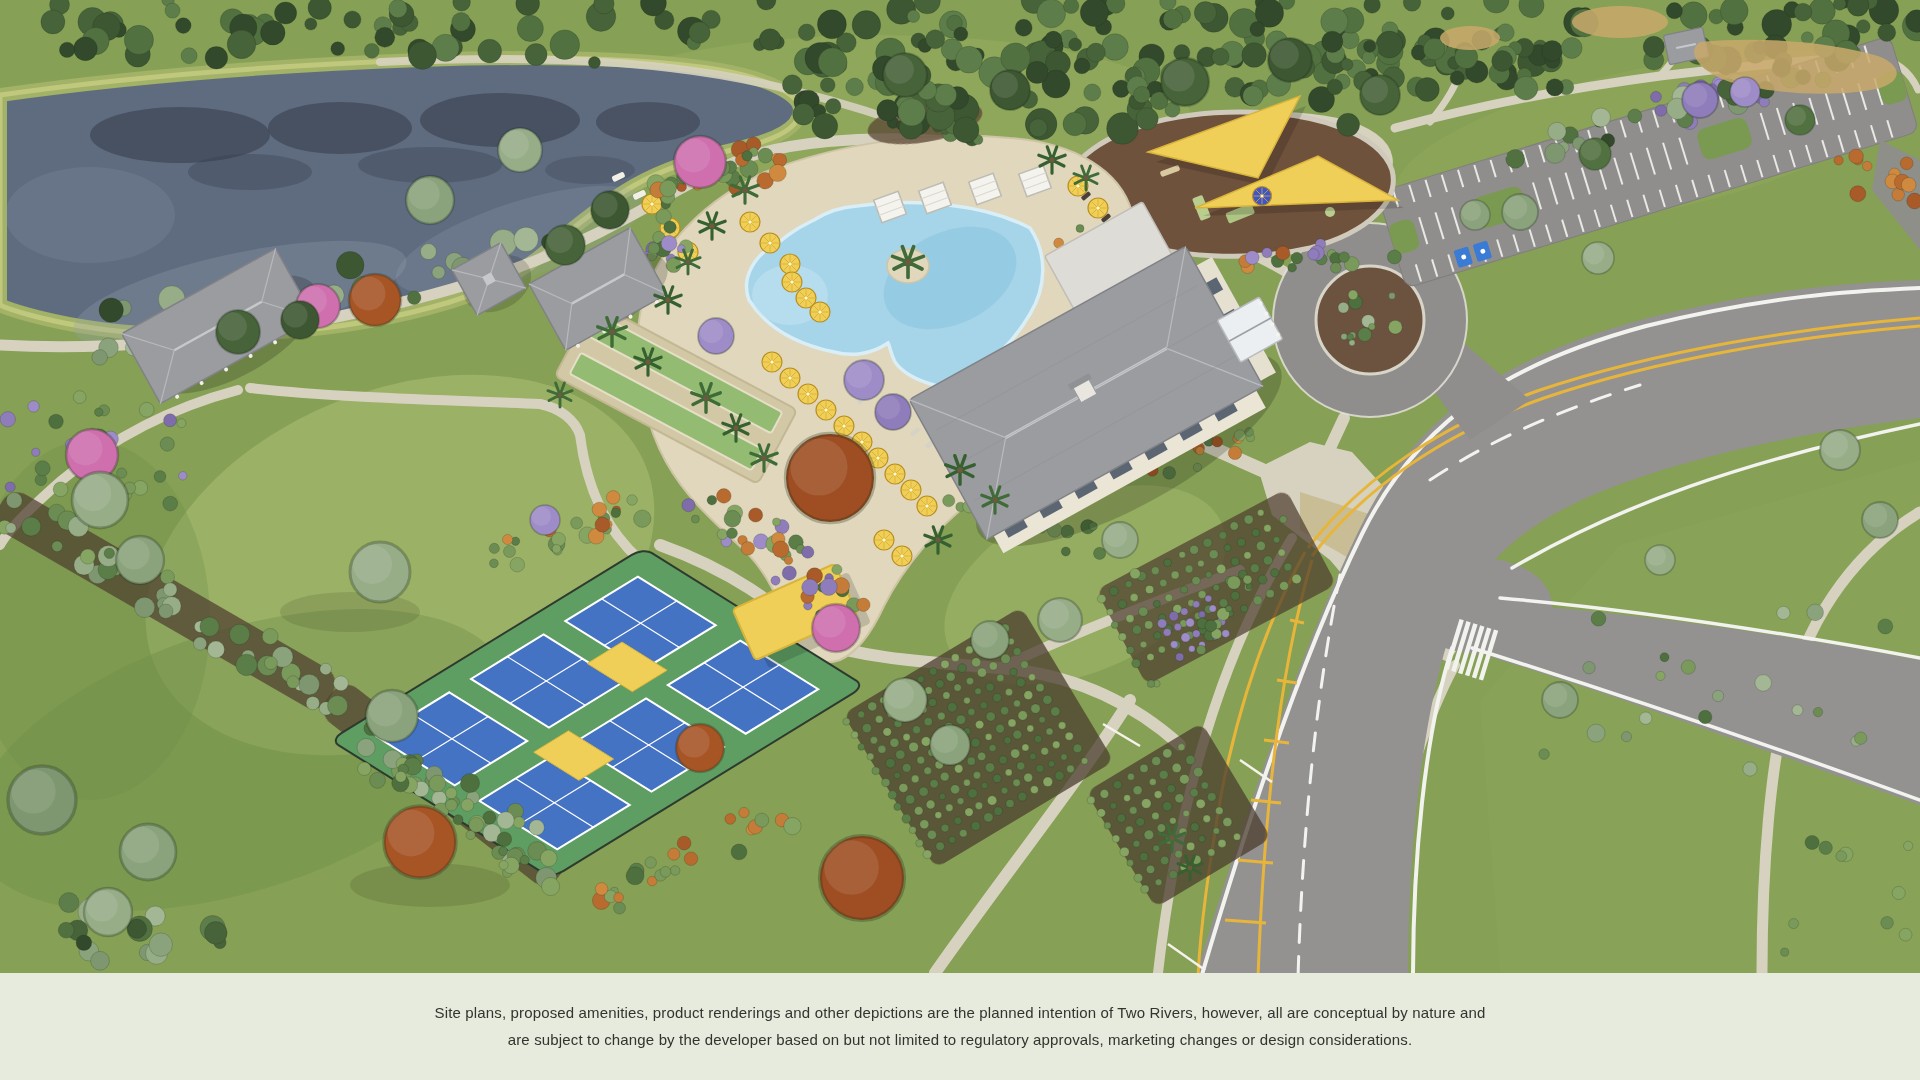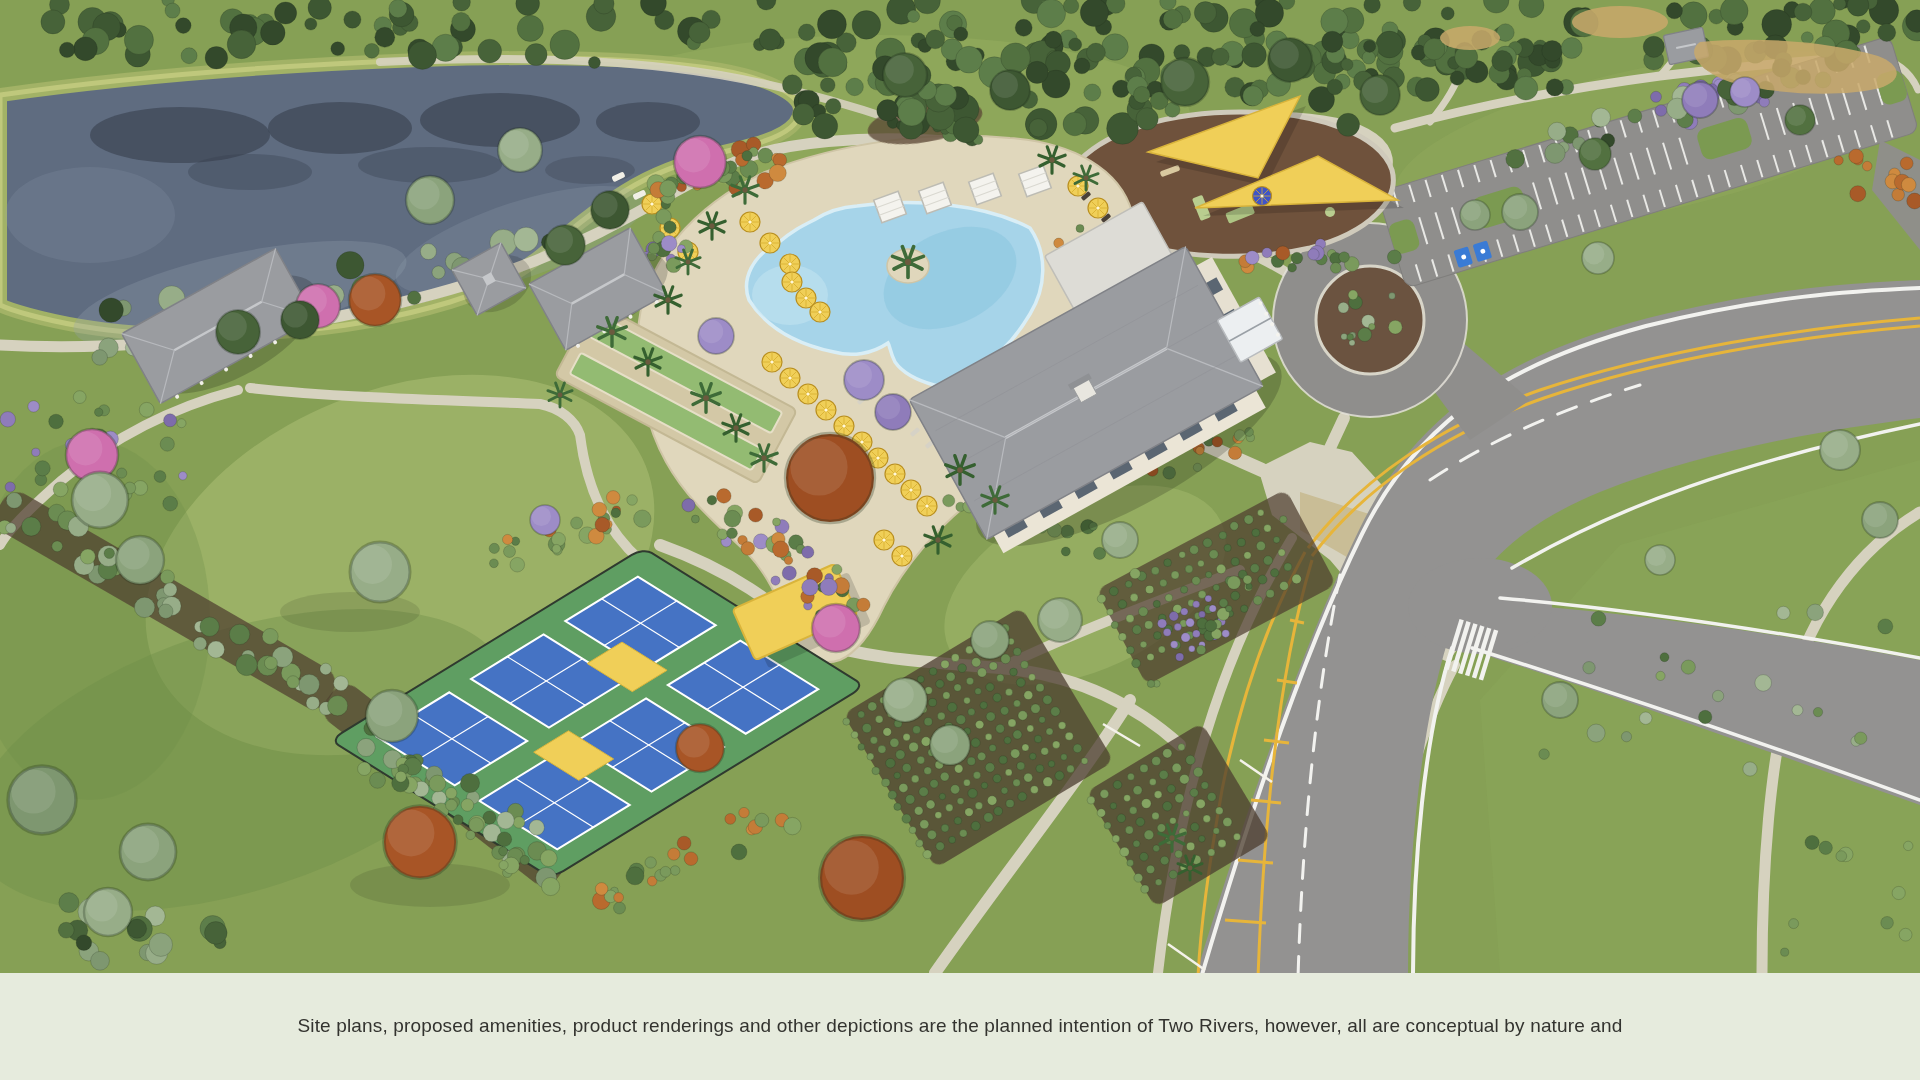--- a/index.html
+++ b/index.html
@@ -2,21 +2,21 @@
 <html style="--band: #e6ebdd; --text: #33332f; --grass: #86a055; --grassLight: #9db368; --grassMid: #8fa75b; --grassDark: #6e8e48; --water: #5f6c80; --waterDark: #37404c; --waterLight: #97a2b0; --bank: #a2b266; --bankLight: #c2ca7e; --path: #d6d2bf; --deck: #e0d7bc; --deckEdge: #cfc5a6; --pool: #a6d4e9; --poolDeep: #8cc6e0; --poolEdge: #d9eef6; --road: #939291; --asphalt: #8f8e8c; --lineWhite: #f2f2ef; --lineYellow: #e7b53a; --roof: #9a9ca0; --roofLight: #c6c8cb; --roofDark: #808287; --wall: #ebe5d6; --window: #5b6672; --canopy: #f0cf58; --canopyEdge: #d9b43b; --courtBlue: #4573c4; --courtGreen: #5f9e62; --mulch: #4e3e2f; --playMulch: #6f523c; --sand: #c9a96b; --blueUmbrella: #4054c7; --handicapBlue: #3a7bd5;"><head>
 <meta charset="utf-8">
 <style>
   html,body{margin:0;padding:0;background:#dfe4d6;}
   .stage{position:relative;width:1920px;height:1080px;overflow:hidden;background:var(--band,#e6ebdd);
          font-family:"Liberation Sans",sans-serif;}
   .render{position:absolute;left:0;top:0;display:block;}
   .footer{position:absolute;left:0;top:973px;width:1920px;height:107px;
           display:flex;flex-direction:column;align-items:center;justify-content:center;
           background:var(--band,#e6ebdd);}
-  .footer .ln{font-size:19px;line-height:26.5px;color:var(--text,#33332f);
+  .footer .ln{font-size:15px;line-height:26.5px;color:var(--text,#33332f);
               letter-spacing:.15px;text-align:center;white-space:nowrap;}
 </style>
 </head>
 <body>
 
 <div class="stage">
 
 <svg class="render" width="1920" height="973" viewBox="0 0 1920 973" xmlns="http://www.w3.org/2000/svg">
 
   <defs>
@@ -1722,15 +1722,16 @@
     <use href="#s-palm" transform="translate(736,428) scale(1.2)" style="color:#35602f"></use>
     <use href="#s-palm" transform="translate(764,458) scale(1.2)" style="color:#3e6b38"></use>
     <use href="#s-palm" transform="translate(1172,838) scale(1.2)" style="color:#3e6b38"></use>
     <use href="#s-palm" transform="translate(1190,868) scale(1.1)" style="color:#35602f"></use>
     <use href="#s-palm" transform="translate(560,395) scale(1.1)" style="color:#3e6b38"></use>
   </g>
 </svg>
 
 <div class="footer">
   <div class="ln">Site plans, proposed amenities, product renderings and other depictions are the planned intention of Two Rivers, however, all are conceptual by nature and</div>
+  <div class="ln">are subject to change by the developer based on but not limited to regulatory approvals, marketing changes or design considerations.</div>
 </div>
 
 </div>
 
 </body></html>

